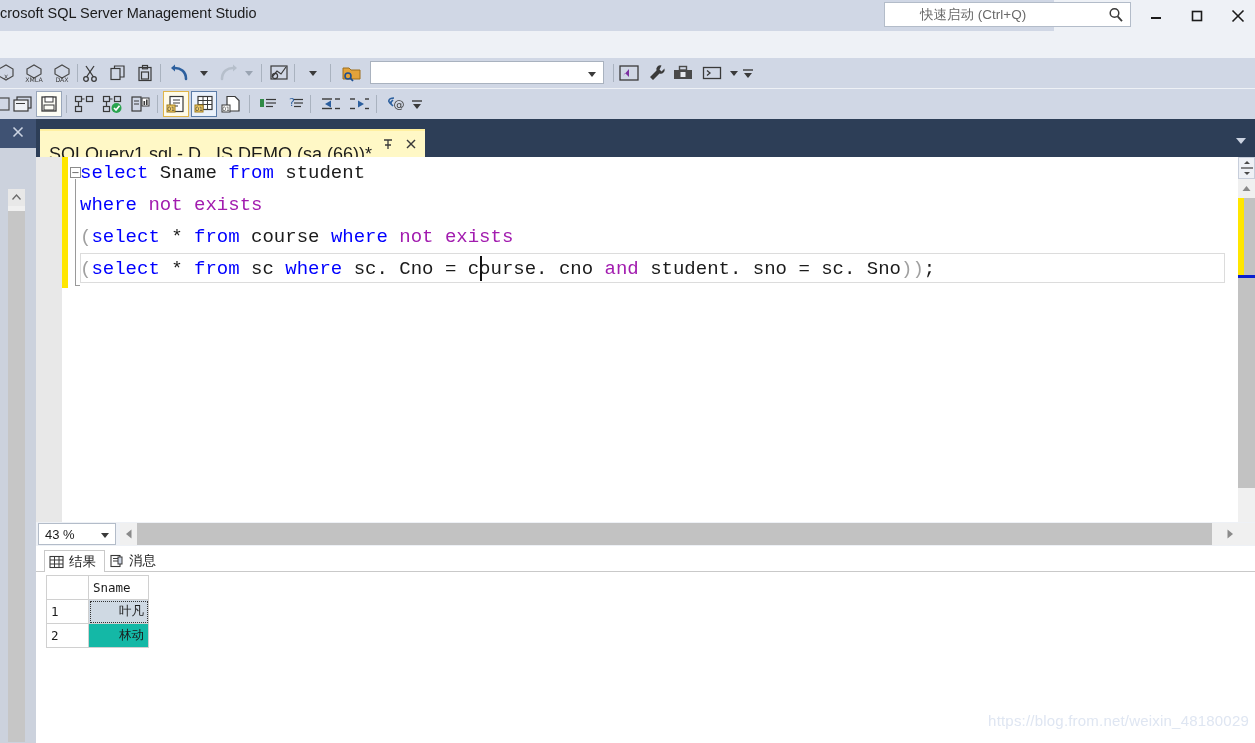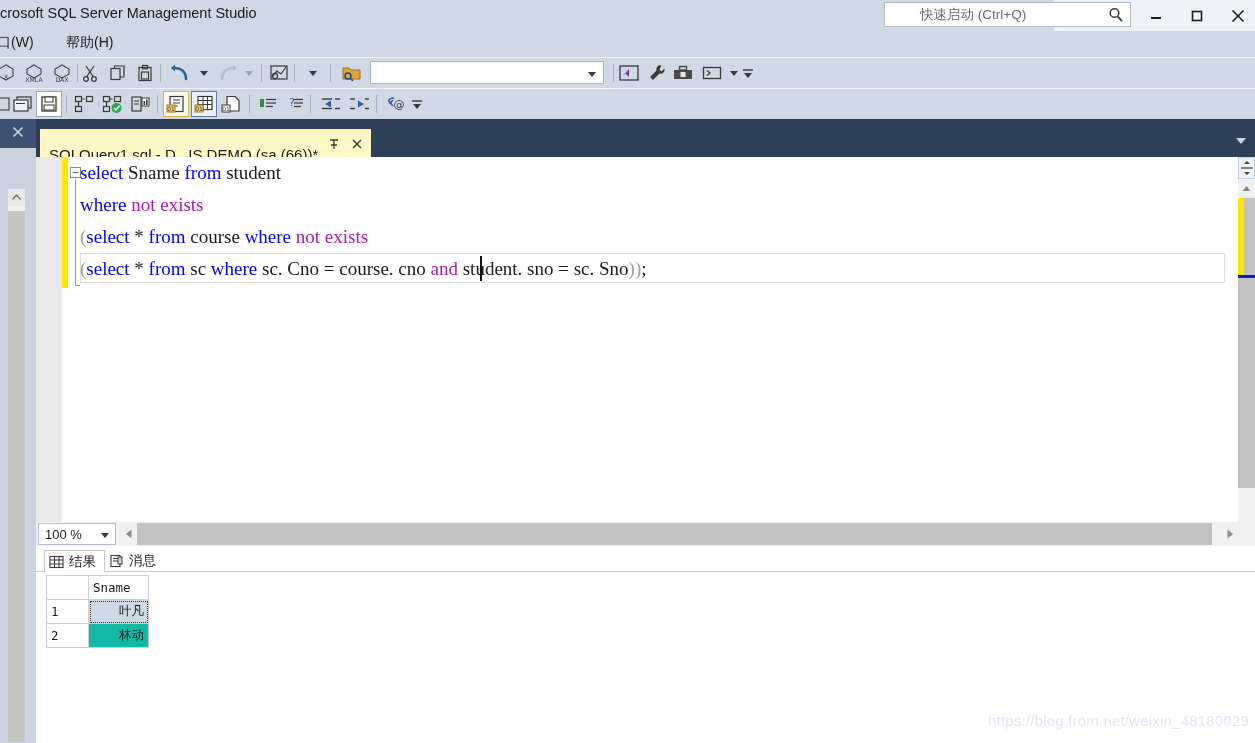--- a/index.html
+++ b/index.html
@@ -111,21 +111,21 @@
   .tabstrip {
     position: absolute; left: 36px; top: 119px; width: 1219px; height: 38px;
     background: #2d3e57;
   }
   .doc-tab {
     position: absolute; left: 4px; top: 10px; height: 28px;
     background: #fff8c6; border-top: 2px solid #fff0a0;
     display: flex; align-items: center; padding: 0 7px 0 9px;
   }
   .doc-tab .tab-label {
-    font-size: 15px; color: #1b1b1b; white-space: nowrap; margin-top: 20px;
+    font-size: 18px; color: #1b1b1b; white-space: nowrap; margin-top: 20px;
   }
   .tab-pin, .tab-close {
     margin-left: 9px; width: 14px; height: 14px;
     display: flex; align-items: center; justify-content: center;
   }
   .tabstrip-menu {
     position: absolute; right: 6px; top: 13px; width: 16px; height: 16px;
     display: flex; align-items: center; justify-content: center;
   }
 
@@ -137,21 +137,21 @@
   .editor-selmargin {
     position: absolute; left: 0; top: 0; width: 26px; height: 365px;
     background: #e8e8e8;
   }
   .editor-changebar {
     position: absolute; left: 26px; top: 0; width: 6px; height: 131px;
     background: #ffe600;
   }
   .editor-code {
     position: absolute; left: 44px; top: 0; right: 30px; height: 365px;
-    font-family: Liberation Serif, serif;
+    font-family: Liberation Mono, monospace;
     font-size: 19px; line-height: 32px;
     color: #1b1b1b;
     white-space: pre; overflow: hidden;
   }
   .kw { color: #0000ff; }
   .gray { color: #a21caf; }
   .paren { color: #a0a0a0; }
   .collapse-box {
     position: absolute; left: 34px; top: 10px; width: 11px; height: 11px;
     border: 1px solid #8c8c8c; background: #ffffff;
@@ -294,24 +294,20 @@
         </svg>
     </div>
     <div class="wincontrol wc-close">
       <svg width="16" height="16" viewBox="0 0 16 16">
           <line x1="2.5" y1="2.5" x2="13.5" y2="13.5" stroke="#1b1b1b" stroke-width="1.6"></line>
           <line x1="13.5" y1="2.5" x2="2.5" y2="13.5" stroke="#1b1b1b" stroke-width="1.6"></line>
         </svg>
     </div>
   </div>
 
-  <div class="menubar">
-    <div class="menu-item menu-window">口(W)</div>
-    <div class="menu-item menu-help">帮助(H)</div>
-  </div>
 
   <div class="toolbar toolbar1">
     <div class="tb-btn" style="left:-6px;width:24px;">
       <svg width="22" height="22" viewBox="0 0 22 22">
           <path d="M4 7 L11 3 L18 7 L18 14 L11 18 L4 14 Z" fill="none" stroke="#4a4a4a" stroke-width="1.2"></path>
           <text x="11" y="17" font-size="6" text-anchor="middle" fill="#3a3a3a" font-family="DejaVu Sans">X</text>
         </svg>
     </div>
     <div class="tb-btn" style="left:22px;width:24px;">
       <svg width="24" height="22" viewBox="0 0 24 22">
@@ -657,21 +653,21 @@
       <svg width="14" height="16" viewBox="0 0 14 16">
           <path d="M7 1 L4 4 H10 Z" fill="#4a4a4a"></path>
           <line x1="1" y1="8" x2="13" y2="8" stroke="#4a4a4a" stroke-width="1.3"></line>
           <path d="M7 15 L4 12 H10 Z" fill="#4a4a4a"></path>
         </svg>
     </div>
   </div>
 
   <div class="zoomrow">
     <div class="zoom-combo">
-      <span class="zl">100 %</span>
+      <span class="zl">43 %</span>
       <span class="carrow">
         <svg width="10" height="8" viewBox="0 0 10 8">
             <path d="M1 2 L9 2 L5 7 Z" fill="#3a3a3a"></path>
           </svg>
       </span>
     </div>
     <div class="hscroll"></div>
     <div class="hs-thumb"></div>
     <div class="hs-left">
       <svg width="8" height="10" viewBox="0 0 8 10">

